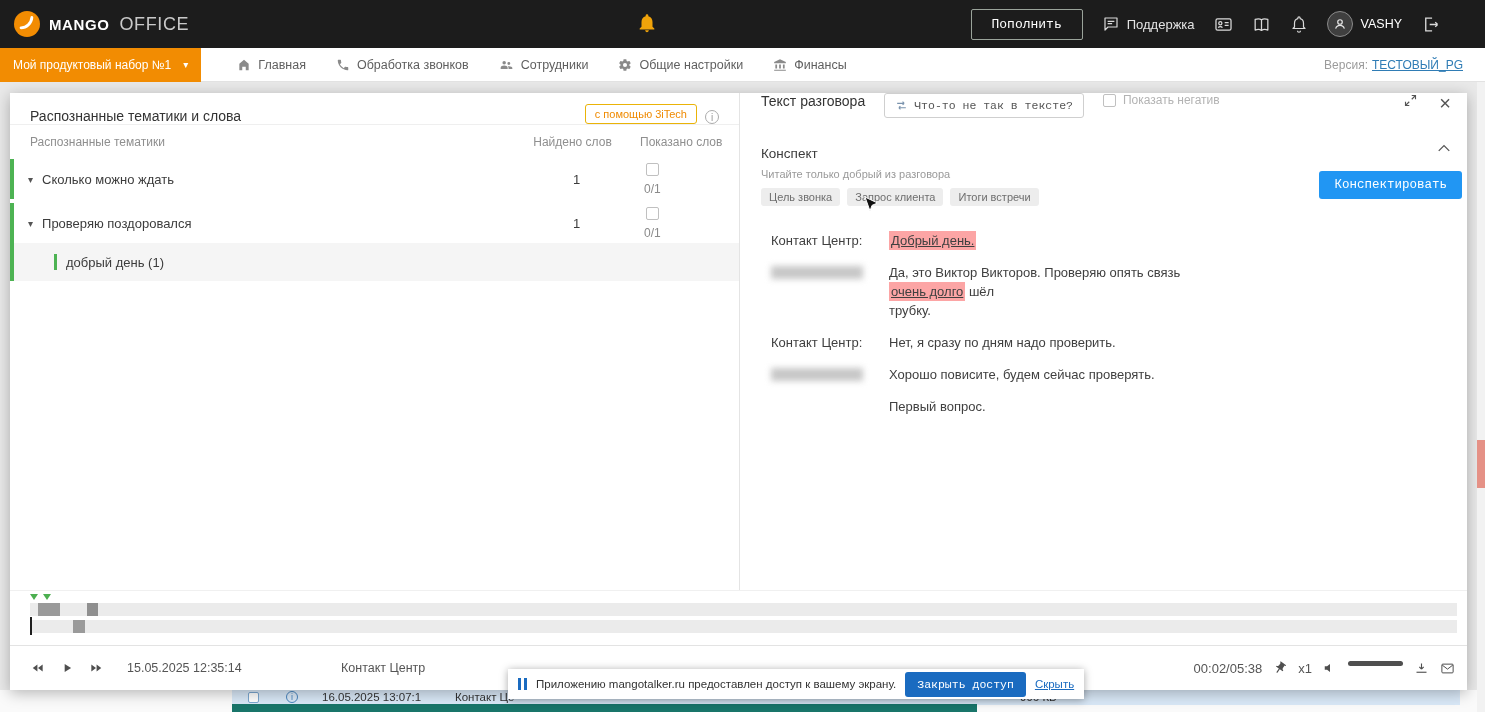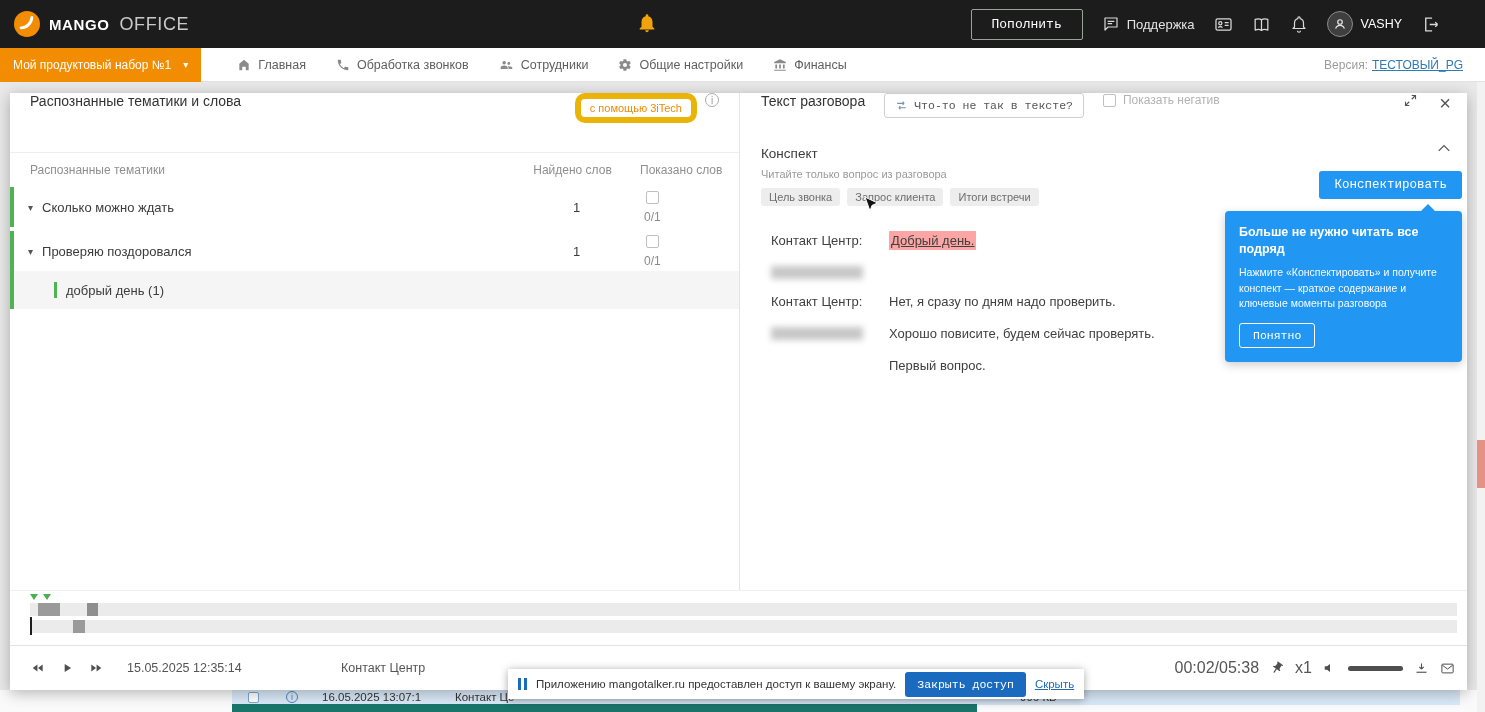--- a/index.html
+++ b/index.html
@@ -30,23 +30,23 @@
   .nav-version {margin-left:auto; margin-right:22px; font-size:12px; color:#9b9b9b;}
   .nav-version a {color:#2f7cb5; text-decoration:underline; cursor:pointer; margin-left:4px;}
 
   
   .modal {position:absolute; left:10px; top:93px; width:1457px; height:597px; background:#fff; box-shadow:0 3px 14px rgba(0,0,0,.28); z-index:10;}
   .panels {position:absolute; top:0; left:0; right:0; bottom:100px; overflow:hidden;}
   .panel-left {position:absolute; top:0; bottom:0; left:0; width:730px; border-right:1px solid #e4e4e4;}
   .panel-right {position:absolute; top:0; bottom:0; left:731px; right:0;}
 
   
-  .lp-header {height:60px; display:flex; align-items:flex-start; padding:0 20px; border-bottom:1px solid #efefef;}
+  .lp-header {height:32px; display:flex; align-items:flex-end; padding:0 20px; border-bottom:1px solid #efefef;}
   .lp-title {font-size:14px; color:#333;}
-  .badge-3itech {margin-left:auto; border:6px solid #eab308; color:#ef8a00; font-size:11px; padding:3px 9px; border-radius:10px;}
+  .badge-3itech {margin-left:auto; border:1px solid #eab308; color:#ef8a00; font-size:11px; padding:3px 9px; border-radius:3px;}
   .info-circle {margin-left:8px; width:14px; height:14px; border:1px solid #ababab; border-radius:50%; color:#9a9a9a; font-size:10px; display:flex; align-items:center; justify-content:center; cursor:pointer;}
   .lp-cols {height:34px; position:relative; font-size:12px; color:#8f8f8f;}
   .lpc-topic {position:absolute; left:20px; top:10px;}
   .lpc-found {position:absolute; left:505px; width:115px; top:10px; text-align:center;}
   .lpc-shown {position:absolute; left:630px; width:90px; top:10px;}
   .topic-group {margin-bottom:4px;}
   .topic-row {height:40px; display:flex; align-items:center; border-left:4px solid #4db353; padding-left:14px; position:relative; font-size:13px; cursor:pointer;}
   .topic-caret {font-size:10px; color:#555; margin-right:9px;}
   .topic-found {position:absolute; left:505px; width:115px; text-align:center;}
   .topic-shown {position:absolute; left:630px; display:flex; align-items:center; gap:6px; color:#8a8a8a; font-size:12px;flex-direction:column;}
@@ -91,21 +91,21 @@
   .wv-strip {position:absolute; left:20px; right:10px; height:13px; background:#ebebeb; cursor:pointer;}
   .s1 {top:12px;} .s2 {top:29px;}
   .wv-seg {position:absolute; top:0; bottom:0; background:#9a9a9a;}
   .wv-cursor {position:absolute; left:20px; top:26px; width:2px; height:18px; background:#1e1e1e;}
 
   
   .playerbar {position:absolute; left:0; right:0; bottom:0; height:45px; border-top:1px solid #e3e3e3; display:flex; align-items:center; padding:0 12px 0 20px;}
   .transport {display:flex; align-items:center; gap:14px;}
   .pb-date {margin-left:23px; font-size:12.5px; color:#555;}
   .pb-channel {position:absolute; left:331px; font-size:12.5px; color:#555;}
-  .pb-right {margin-left:auto; display:flex; align-items:center; gap:11px; color:#555; font-size:16px;}
+  .pb-right {margin-left:auto; display:flex; align-items:flex-start; gap:11px; color:#555; font-size:13px;}
   .vol-bar {width:55px; height:5px; background:#4f4f4f; border-radius:3px; cursor:pointer;}
 
   
   .notice {position:absolute; left:508px; top:669px; height:30px; background:#fff; box-shadow:0 1px 8px rgba(0,0,0,.35); display:flex; align-items:center; gap:9px; padding:0 10px; z-index:50; font-size:11.5px; color:#333; white-space:nowrap;}
   .pause-icon {display:flex; gap:3px;}
   .pause-icon i {display:block; width:3px; height:12px; background:#1a6bc0;}
   .notice-btn {background:#1a6bc0; color:#fff; border:none; padding:6px 12px; font-size:11.5px; border-radius:3px;}
   .notice-hide {color:#1a6bc0; text-decoration:underline; cursor:pointer;}
 
   
@@ -316,44 +316,43 @@
 
       <div class="summary">
         <div class="summary-head">
           <span class="summary-title">Конспект</span>
         </div>
         <span class="chevron-up">
           <svg width="14" height="10" viewBox="0 0 24 16" fill="none" stroke="#555" stroke-width="2.2">
               <path d="m3 13 9-9 9 9"></path>
             </svg>
         </span>
-        <div class="summary-sub">Читайте только вопрос из разговора</div>
+        <div class="summary-sub">Читайте только добрый из разговора</div>
         <div class="tags">
           <span class="tag">Цель звонка</span>
           <span class="tag">Запрос клиента</span>
           <span class="tag">Итоги встречи</span>
         </div>
         <button class="summarize-btn">Конспектировать</button>
       </div>
 
-      <div class="tooltip">
-        <div class="tt-title">Больше не нужно читать все подряд</div>
-        <div class="tt-body">Нажмите «Конспектировать» и получите конспект — краткое содержание и ключевые моменты разговора</div>
-        <button class="tt-btn">Понятно</button>
-      </div>
 
       <div class="messages">
         <div class="msg">
           <div class="msg-sp">Контакт Центр:</div>
           <div class="msg-text"><span></span><span class="hl">Добрый день.</span><span></span></div>
         </div>
         <div class="msg">
           <div class="msg-sp">
               <div class="redacted"></div>
             </div>
+          <div class="msg-text">
+            <div><span>Да, это Виктор Викторов. Проверяю опять связь </span><span class="hl">очень долго</span><span> шёл</span></div>
+            <div>трубку.</div>
+          </div>
         </div>
         <div class="msg">
           <div class="msg-sp">Контакт Центр:</div>
           <div class="msg-text"><span>Нет, я сразу по дням надо проверить.</span></div>
         </div>
         <div class="msg">
           <div class="msg-sp">
               <div class="redacted"></div>
             </div>
           <div class="msg-text"><span>Хорошо повисите, будем сейчас проверять.</span></div>

